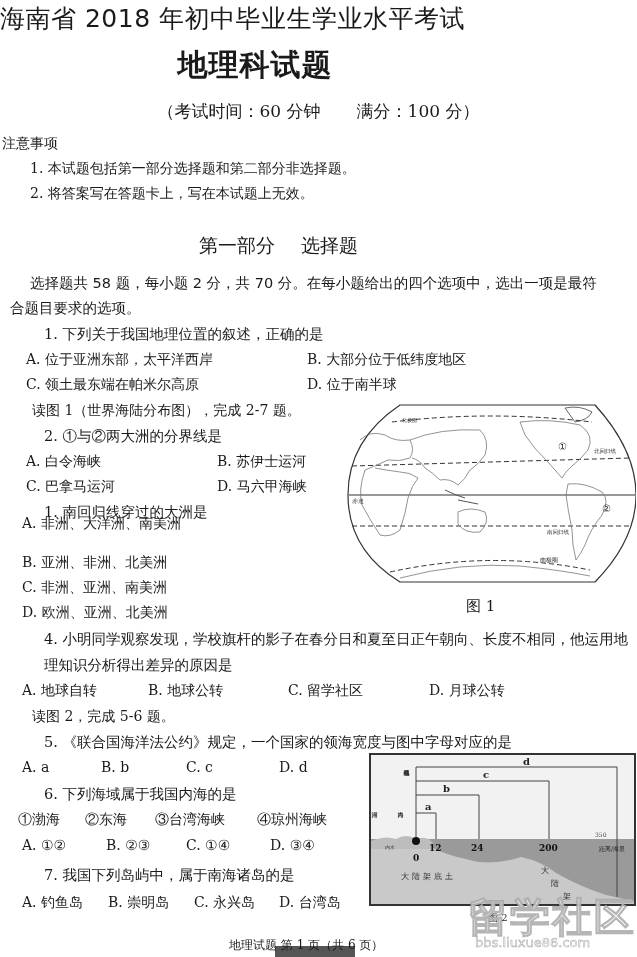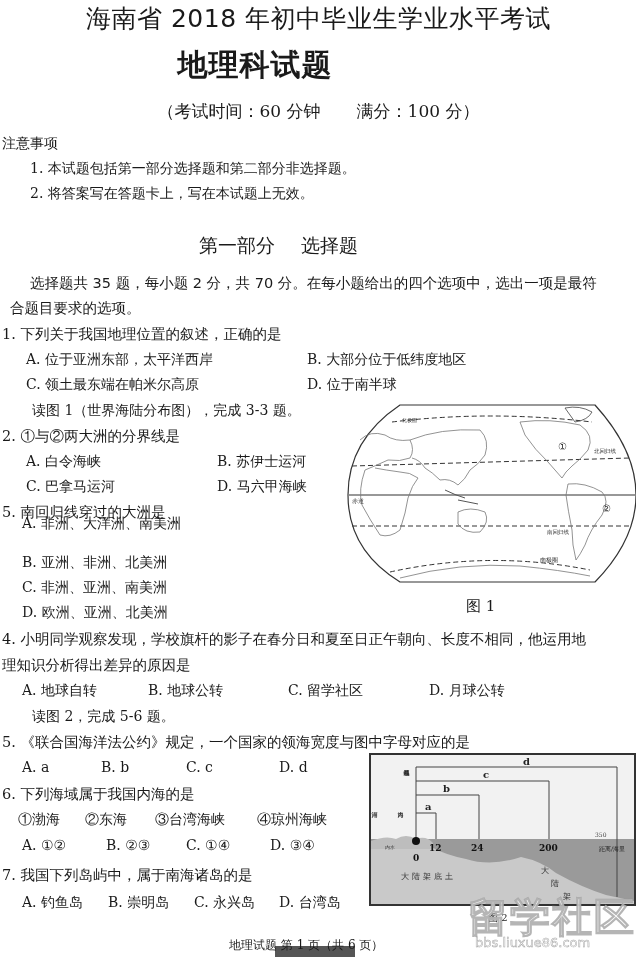--- a/index.html
+++ b/index.html
@@ -5,35 +5,35 @@
   html, body { margin: 0; padding: 0; background: #ffffff; }
   body {
     width: 637px; height: 957px; position: relative; overflow: hidden;
     font-family: "DejaVu Serif", "Liberation Serif", serif;
     color: #1a1a1a;
   }
   .abs { position: absolute; white-space: nowrap; }
   .sans { font-family: "DejaVu Sans", "Liberation Sans", sans-serif; }
   .serif { font-family: "DejaVu Serif", "Liberation Serif", serif; }
 
-  .t-main { left: 0; width: 637px; text-align: center; top: 2px; font-size: 25px; letter-spacing: 0.5px; }
+  .t-main { left: 0; width: 637px; text-align: left; top: 2px; font-size: 25px; letter-spacing: 0.5px; }
   .t-sub { left: 0; width: 510px; text-align: center; top: 45px; font-size: 30px; font-weight: bold; letter-spacing: 1px; }
   .t-time { left: 0; width: 637px; text-align: center; top: 100px; font-size: 17px; }
   .t-time .gap { display: inline-block; width: 36px; }
 
   .notes-h { left: 2px; top: 135px; font-size: 14px; }
   .note { left: 30px; font-size: 14px; }
 
   .part-h { left: 0; width: 557px; text-align: center; top: 233px; font-size: 19px; }
   .part-h .gap { display: inline-block; width: 26px; }
 
   .intro1 { left: 30px; top: 274px; font-size: 14.5px; }
   .intro2 { left: 10px; top: 299px; font-size: 14.5px; }
 
-  .q { font-size: 14.5px; }
+  .q { font-size: 14.5px; margin-left: 42px; }
   .opt { font-size: 14px; }
 
   
   .fig1 { left: 340px; top: 400px; width: 296px; height: 190px; }
   .fig1-cap { left: 466px; top: 597px; font-size: 15px; }
 
   
   .fig2 { left: 369px; top: 753px; width: 267px; height: 153px; border: 2px solid #333; box-sizing: border-box; overflow: hidden; background: #f0f0f0; }
 
   .footer { left: 229px; top: 937px; font-size: 12px; }
@@ -53,37 +53,37 @@
   <span>（考试时间：60 分钟</span><span class="gap"></span><span>满分：100 分）</span>
 </div>
 
 <div class="abs notes-h sans">注意事项</div>
 <div class="abs note serif" style="top:160px">1. 本试题包括第一部分选择题和第二部分非选择题。</div>
 <div class="abs note serif" style="top:185px">2. 将答案写在答题卡上，写在本试题上无效。</div>
 
 <div class="abs part-h sans">
   <span>第一部分</span><span class="gap"></span><span>选择题</span>
 </div>
-<div class="abs intro1 sans">选择题共 35 题，每小题 2 分，共 70 分。在每小题给出的四个选项中，选出一项是最符</div>
+<div class="abs intro1 sans">选择题共 58 题，每小题 2 分，共 70 分。在每小题给出的四个选项中，选出一项是最符</div>
 <div class="abs intro2 sans">合题目要求的选项。</div>
 
 <div class="abs q serif" style="left:2px; top:325px">1. 下列关于我国地理位置的叙述，正确的是</div>
 <div class="abs opt serif" style="left:26px; top:351px">A. 位于亚洲东部，太平洋西岸</div>
 <div class="abs opt serif" style="left:307px; top:351px">B. 大部分位于低纬度地区</div>
 <div class="abs opt serif" style="left:26px; top:376px">C. 领土最东端在帕米尔高原</div>
 <div class="abs opt serif" style="left:307px; top:376px">D. 位于南半球</div>
-<div class="abs opt serif" style="left:32px; top:402px">读图 1（世界海陆分布图），完成 3-3 题。</div>
+<div class="abs opt serif" style="left:32px; top:402px">读图 1（世界海陆分布图），完成 2-7 题。</div>
 
 <div class="abs q serif" style="left:2px; top:427px">2. ①与②两大洲的分界线是</div>
 <div class="abs opt serif" style="left:26px; top:453px">A. 白令海峡</div>
 <div class="abs opt serif" style="left:217px; top:453px">B. 苏伊士运河</div>
 <div class="abs opt serif" style="left:26px; top:478px">C. 巴拿马运河</div>
 <div class="abs opt serif" style="left:217px; top:478px">D. 马六甲海峡</div>
 
-<div class="abs q serif" style="left:2px; top:503px">5. 南回归线穿过的大洲是</div>
+<div class="abs q serif" style="left:2px; top:503px">1. 南回归线穿过的大洲是</div>
 <div class="abs opt serif" style="left:22px; top:515px">A. 非洲、大洋洲、南美洲</div>
 <div class="abs opt serif" style="left:22px; top:554px">B. 亚洲、非洲、北美洲</div>
 <div class="abs opt serif" style="left:22px; top:579px">C. 非洲、亚洲、南美洲</div>
 <div class="abs opt serif" style="left:22px; top:604px">D. 欧洲、亚洲、北美洲</div>
 
 <div class="abs fig1">
   <svg width="296" height="190" viewBox="0 0 296 190">
 
     <path d="M60,5 L255,5 Q296,50 296,95 Q296,140 255,182 L60,182 Q8,150 8,95 Q8,40 60,5 Z" fill="#fff" stroke="#333" stroke-width="1.2"></path>
 

